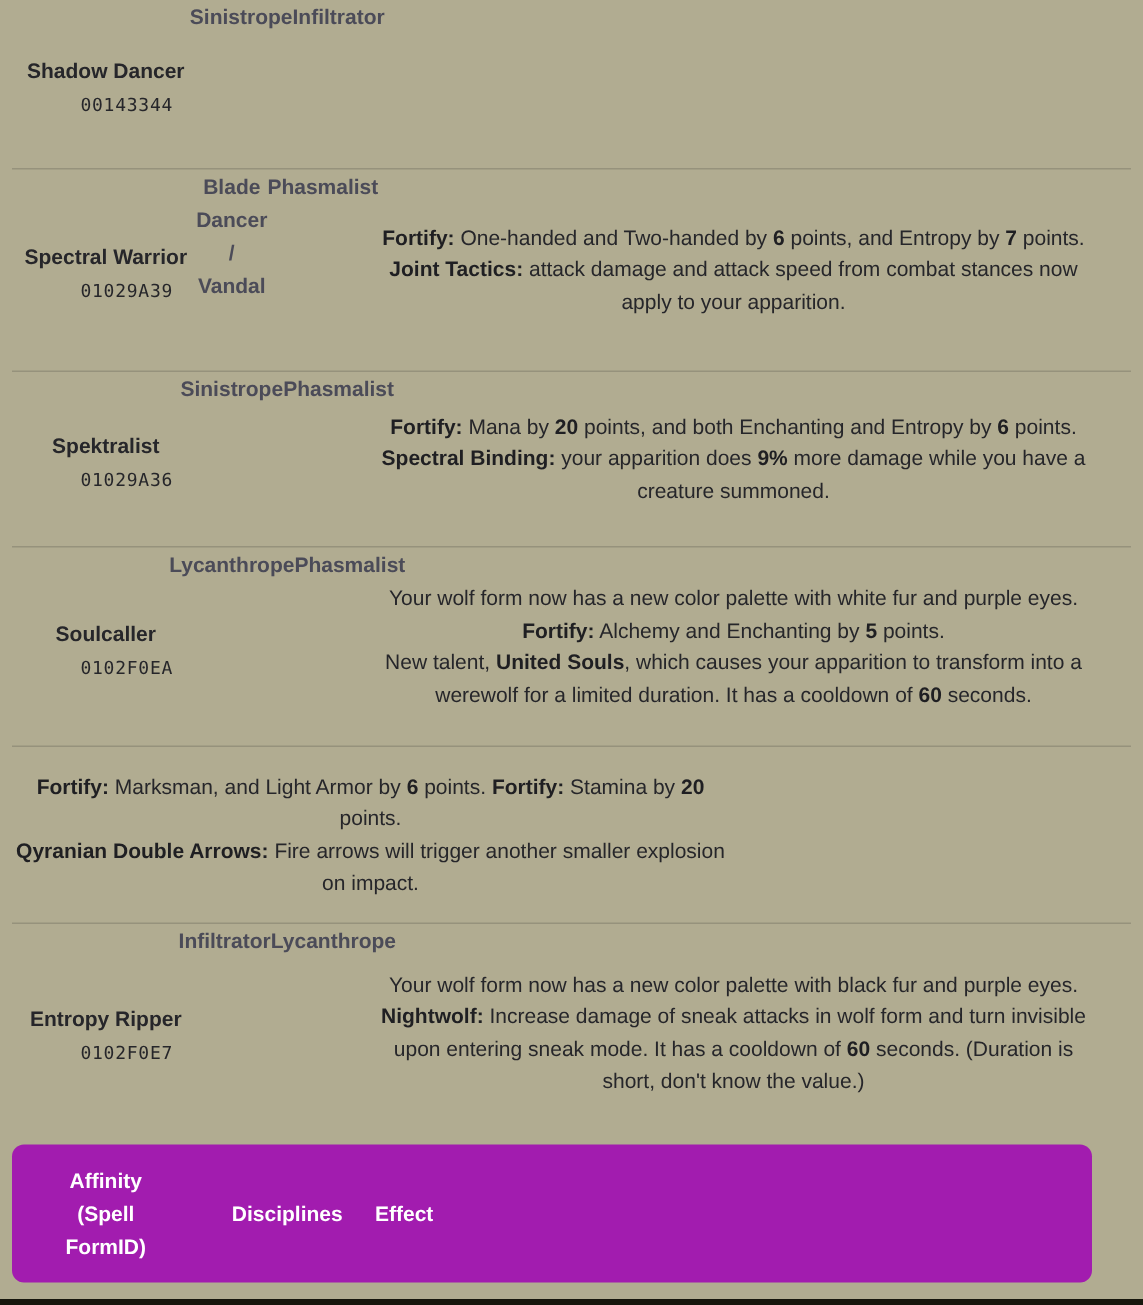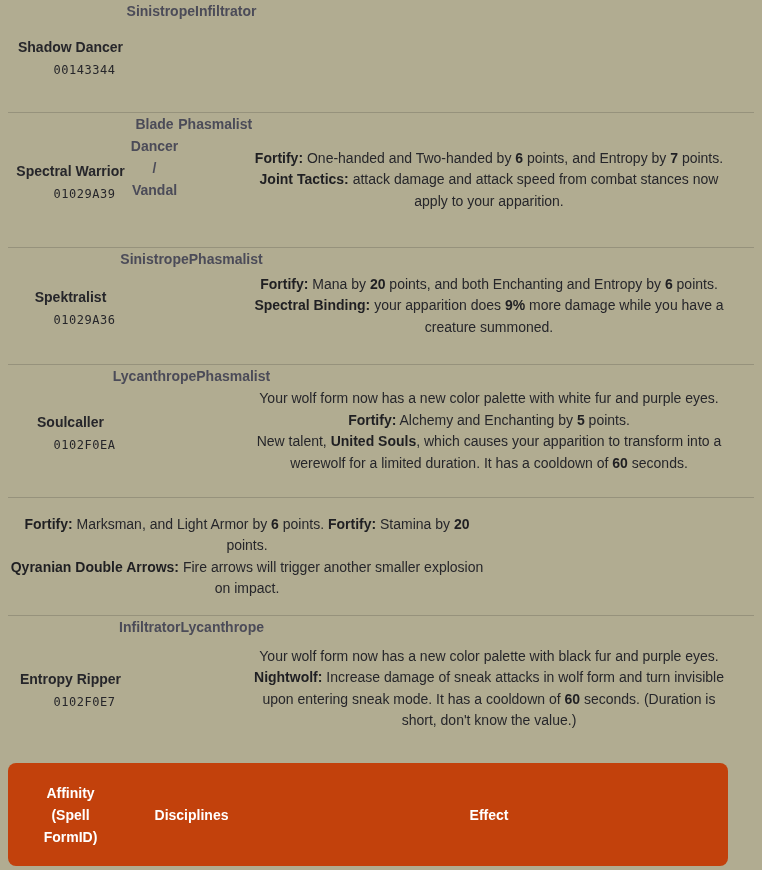--- a/index.html
+++ b/index.html
@@ -21,27 +21,27 @@
   .name-cell{width:125px;flex:none;display:flex;flex-direction:column;align-items:center;justify-content:center;}
   .affinity-name{font-weight:bold;font-size:14px;line-height:22px;text-align:center;color:#26262a;}
   .form-id{font-family:"DejaVu Sans Mono", monospace;font-size:12px;margin-top:5px;color:#26262a;letter-spacing:0.5px;margin-left:28px;}
   .disc-cell{width:117px;flex:none;display:flex;align-items:flex-start;justify-content:center;}
   .disc-link{font-weight:bold;font-size:14px;line-height:22px;color:#4b4b58;text-align:center;max-width:96px;text-decoration:none;cursor:pointer;display:block;}
   .disc-divider{width:104px;height:1px;background:#a6a39b;margin:21px 0;}
   .effect-cell{width:478px;flex:none;display:flex;align-items:center;justify-content:center;padding:6px 2px;}
   .effect-text{font-size:14px;line-height:21.5px;color:#26262a;text-align:center;white-space:pre-line;max-width:474px;}
   .effect-text b{color:#1f1f22;}
   .header-band{
-    margin:2px 0 0 8px;width:720px;height:103px;background:#c2410c;border-radius:8px;
+    margin:2px 0 0 8px;width:720px;height:92px;background:#a21caf;border-radius:8px;
     display:flex;align-items:center;color:#ffffff;font-weight:bold;font-size:14px;
   }
   .hc1{width:125px;flex:none;text-align:center;}
   .hc1-inner{display:inline-block;max-width:68px;line-height:22px;}
   .hc2{width:117px;flex:none;text-align:center;}
-  .hc3{width:478px;flex:none;text-align:center;}
+  .hc3{width:478px;flex:none;text-align:left;}
   .bottom-strip{width:762px;height:4px;background:#17170d;margin-top:11px;}
 </style>
 </head>
 <body>
 
 <div class="page">
   <div class="table-body" id="rows">
       <div class="row">
         <div class="name-cell">
           <div class="affinity-name">Shadow Dancer</div>

